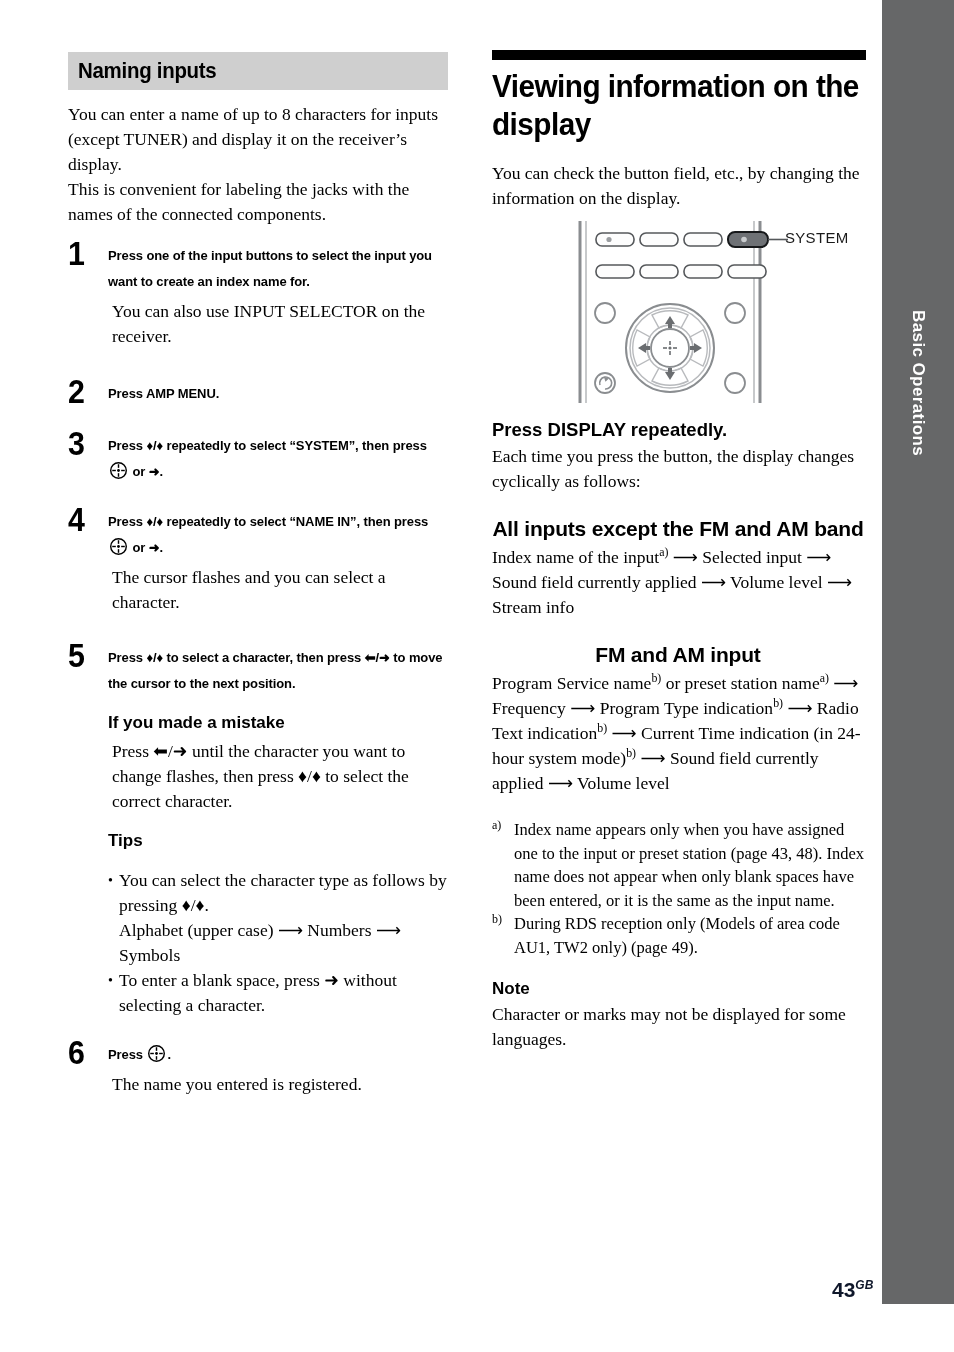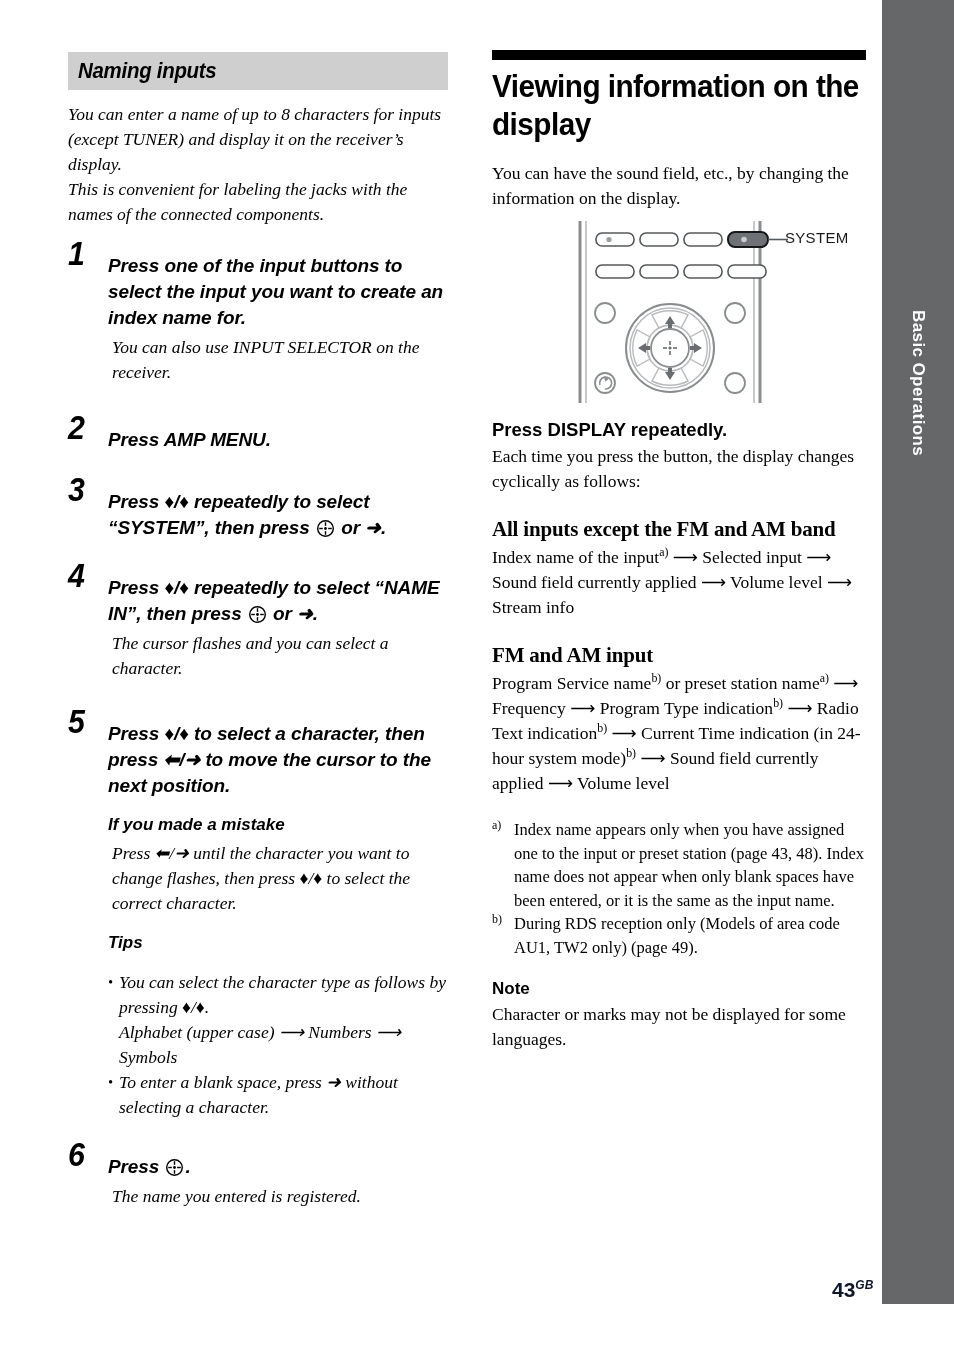--- a/index.html
+++ b/index.html
@@ -27,21 +27,21 @@
     color:#ffffff;
     font-family:"Liberation Sans", sans-serif;
     font-weight:bold;
     font-size:17px;
     letter-spacing:0.4px;
     white-space:nowrap;
   }
 
   
   .col-left{
-    position:absolute;left:68px;top:52px;width:380px;font-style:italic;
+    position:absolute;left:68px;top:52px;width:380px;
   }
   .col-right{
     position:absolute;left:492px;top:50px;width:376px;
   }
 
   
   .gray-head{
     background:#cfcfcf;
     height:38px;
     display:flex;align-items:center;
@@ -81,24 +81,24 @@
     line-height:33px;
     width:40px;
     flex:0 0 40px;
     transform:scaleX(0.92);
     transform-origin:left top;
   }
   .step-body{flex:1 1 auto;}
   .step-title{
     font-family:"Liberation Sans", sans-serif;
     font-weight:bold;
-    font-size:19px;
+    font-size:13px;
     line-height:26px;
     letter-spacing:-0.1px;
-    margin:16px 0 2px 0;
+    margin:6px 0 2px 0;
   }
   .step-note{
     font-size:17.5px;
     line-height:25px;
     margin:4px;
   }
   .sub-head{
     font-family:"Liberation Sans", sans-serif;
     font-weight:bold;
     font-size:17px;
@@ -140,26 +140,27 @@
     font-weight:bold;
     font-size:32px;
     line-height:38px;
     letter-spacing:-0.6px;
     margin:0 0 18px 0;
     transform:scaleX(0.93);
     transform-origin:left top;
     width:402px;
   }
   .h2{
-    font-family:Liberation Serif, serif;
+    font-family:Liberation Sans, sans-serif;
     font-weight:bold;
     font-size:21px;
     line-height:26px;
     margin:22px 4px 3px 0;
     letter-spacing:-0.2px;
+    text-align:center;
   }
   .h3{
     font-family:"Liberation Sans", sans-serif;
     font-weight:bold;
     font-size:18.5px;
     line-height:25px;
     margin:20px 0 2px 0;
   }
   .note-head{
     font-family:"Liberation Sans", sans-serif;
@@ -316,21 +317,21 @@
       </div>
     </div>
 
   </div>
 
   <div class="col-right">
 
     <div class="black-bar"></div>
     <h1 class="chapter-title">Viewing information on the display</h1>
 
-    <p class="body">You can have the sound field, etc., by changing the information on the display.</p>
+    <p class="body">You can check the button field, etc., by changing the information on the display.</p>
 
     <div class="remote-wrap">
       <svg class="remote-svg" width="300" height="190" viewBox="0 0 300 190">
 
         <line x1="88" y1="4" x2="88" y2="186" stroke="#8a8d90" stroke-width="3"></line>
         <line x1="94" y1="4" x2="94" y2="186" stroke="#c7c9cb" stroke-width="2"></line>
         <line x1="262" y1="4" x2="262" y2="186" stroke="#c7c9cb" stroke-width="2"></line>
         <line x1="268" y1="4" x2="268" y2="186" stroke="#8a8d90" stroke-width="3"></line>
 
         <g>

